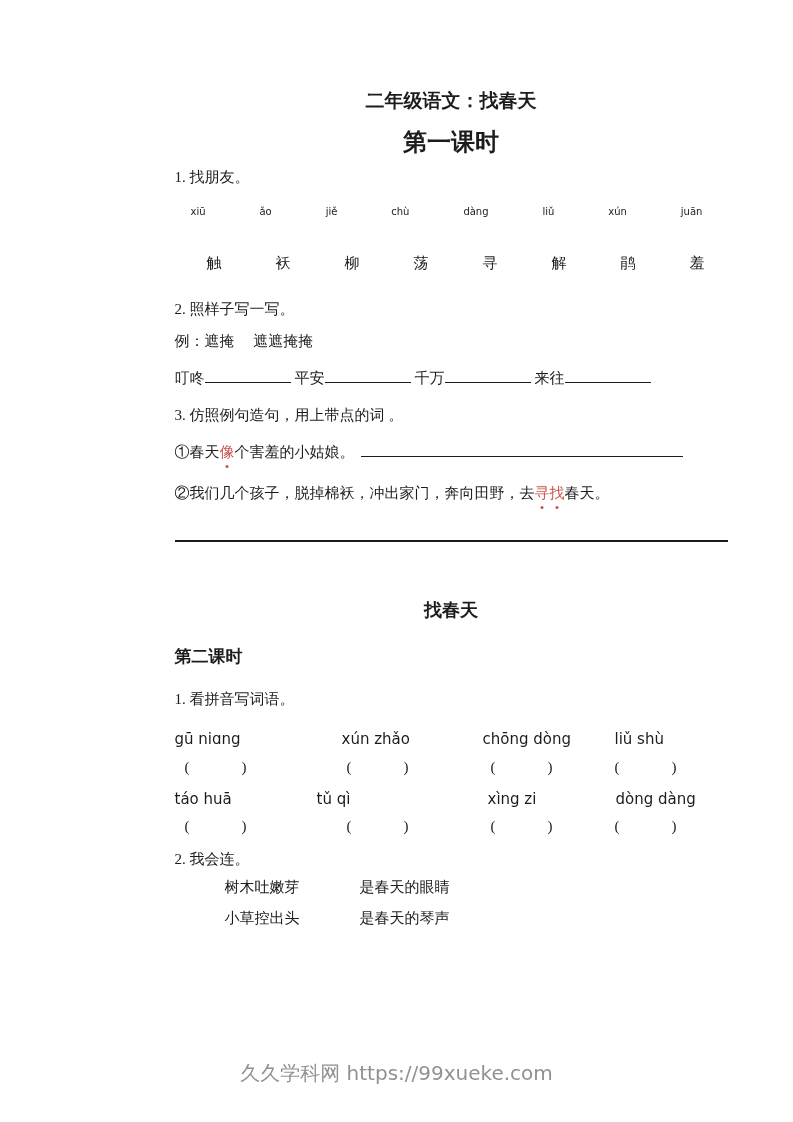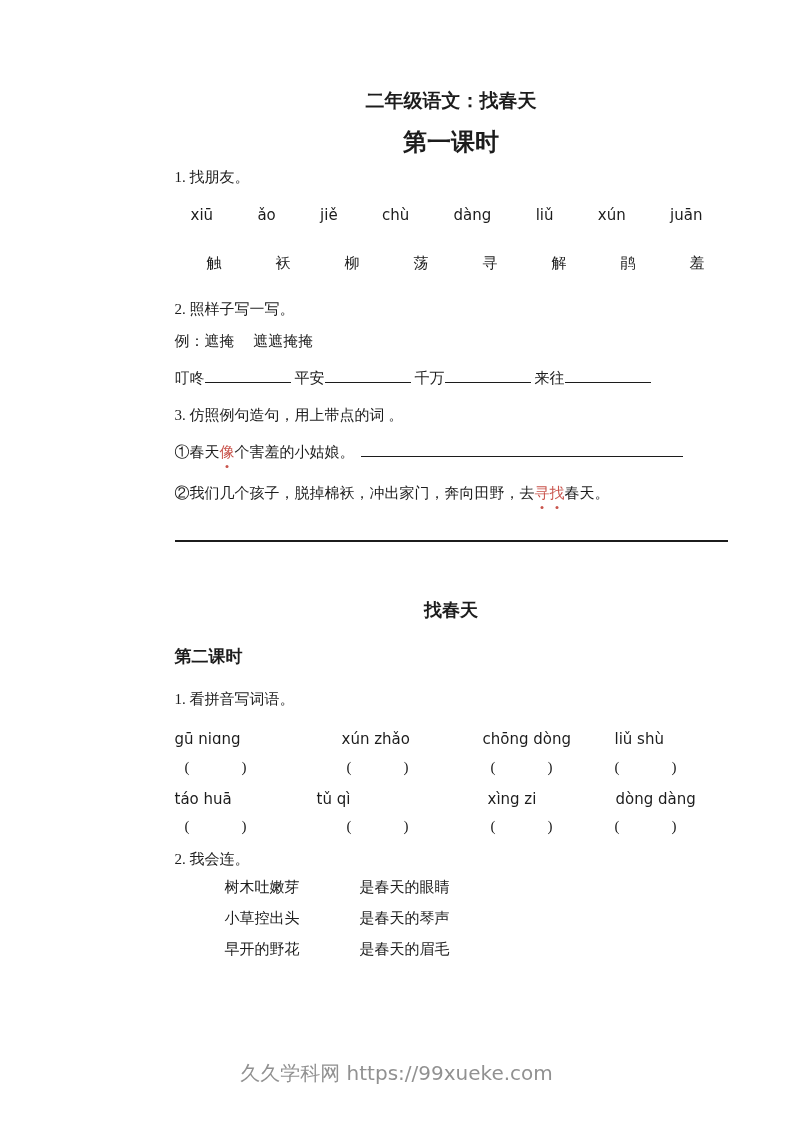--- a/index.html
+++ b/index.html
@@ -19,21 +19,21 @@
   .abs { position: absolute; left: 0; width: 100%; }
 
   .doc-title { top: 0; text-align: center; font-size: 19px; font-weight: bold; }
   .lesson1-heading { top: 38px; text-align: center; font-size: 24px; font-weight: bold; }
 
   .label { font-size: 15px; }
   .e1-label { top: 80px; }
 
   .pinyin-font { font-family: "DejaVu Sans", "Liberation Sans", sans-serif; }
 
-  .pinyin-row { top: 118px; left: 16px; width: 512px; display: flex; justify-content: space-between; font-size: 15px; }
+  .pinyin-row { top: 118px; left: 16px; width: 512px; display: flex; justify-content: space-between; font-size: 10px; }
   .hanzi-row  { top: 166px; left: 32px; width: 498px; display: flex; justify-content: space-between; font-size: 15px; }
 
   .e2-label { top: 212px; }
   .e2-example { top: 244px; }
   .e2-fill { top: 280px; white-space: nowrap; }
   .blank {
     display: inline-block;
     width: 86px;
     height: 1em;
     border-bottom: 1px solid #1c1c1c;
@@ -173,21 +173,17 @@
     <div class="abs label l2e2-label">2. 我会连。</div>
     <div class="abs match">
       <div class="match-row">
         <span class="match-left">树木吐嫩芽</span>
         <span class="match-right">是春天的眼睛</span>
       </div>
       <div class="match-row">
         <span class="match-left">小草控出头</span>
         <span class="match-right">是春天的琴声</span>
       </div>
-      <div class="match-row">
-        <span class="match-left">早开的野花</span>
-        <span class="match-right">是春天的眉毛</span>
-      </div>
     </div>
   </div>
 
   <div class="footer">久久学科网 https://99xueke.com</div>
 </div>
 
 </body></html>

